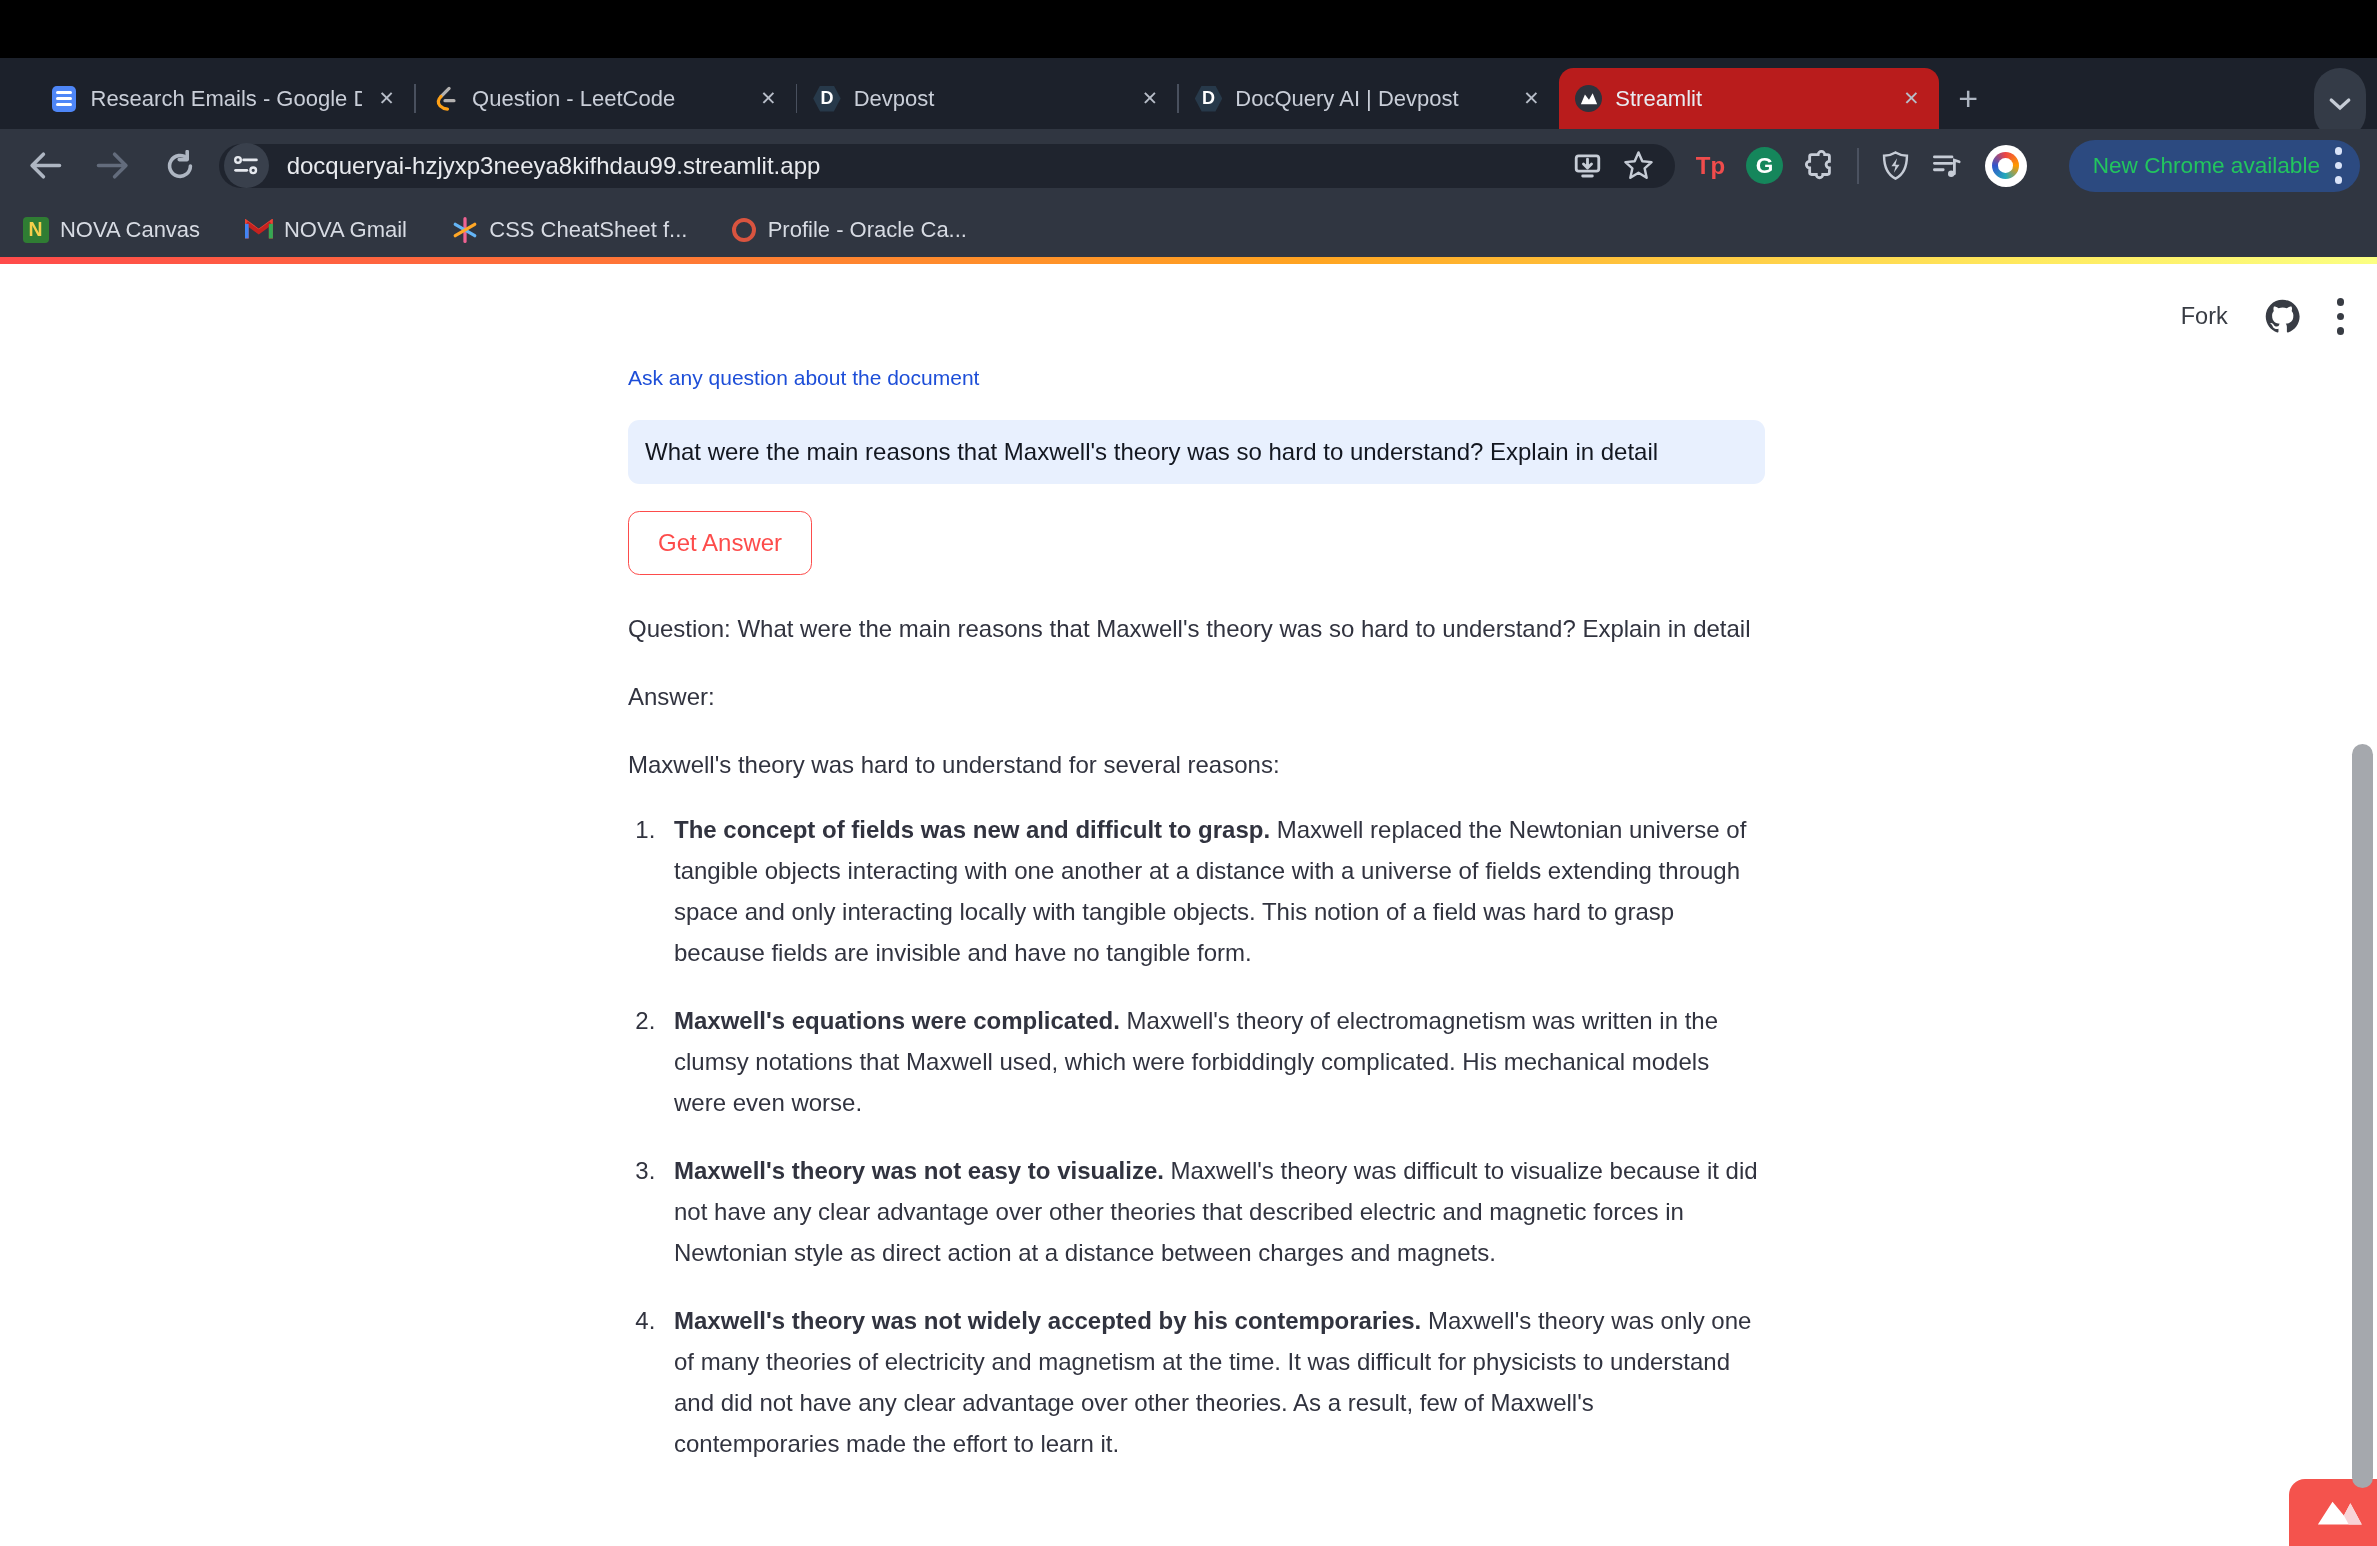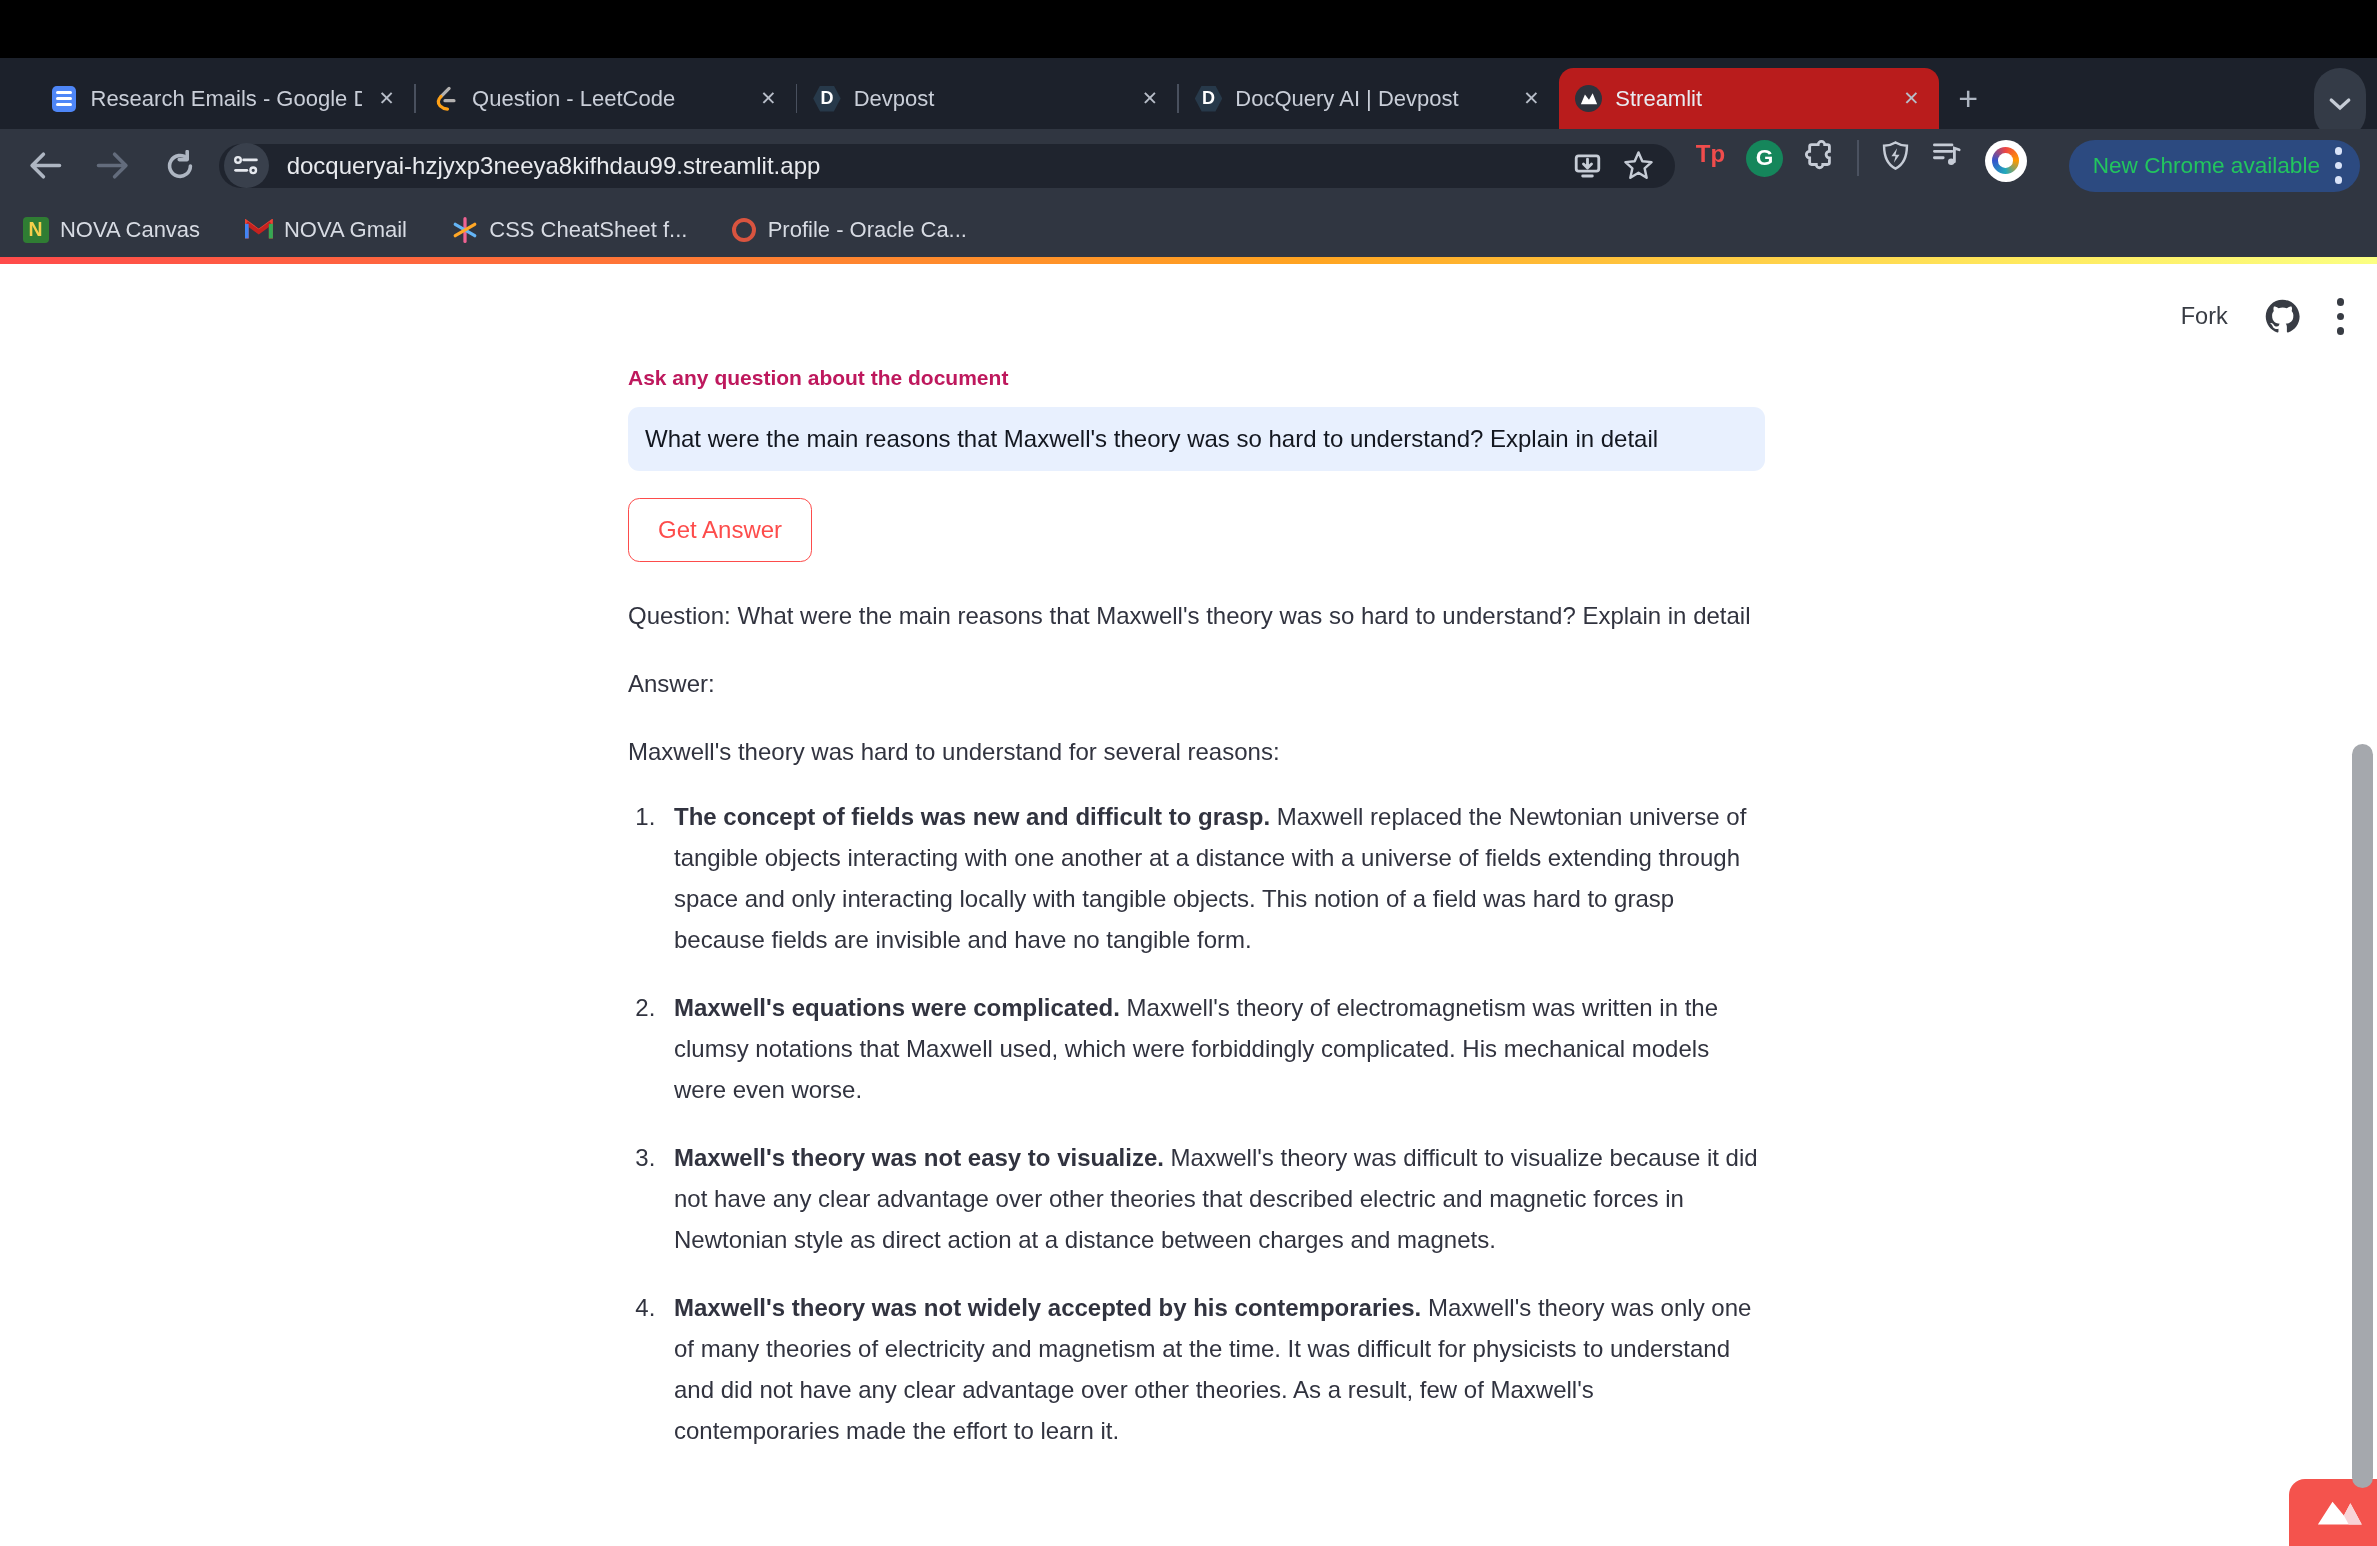--- a/index.html
+++ b/index.html
@@ -24,21 +24,21 @@
   .stream-ico{width:27.5px;height:27.5px;border-radius:50%;background:#2e333d;display:flex;align-items:center;justify-content:center;}
   .newtab{font-size:34px;color:#aeb6c2;margin:0 0 11.3px 19.4px;}
   .tabsearch{position:absolute;right:11.3px;top:68px;width:52px;height:71px;border-radius:26px;background:#343b47;
        display:flex;align-items:center;justify-content:center;}
   .toolbar{position:absolute;left:0;top:129px;width:2377px;height:73px;background:#303641;display:flex;align-items:center;}
   .navbtn{margin-left:22.6px;width:45px;height:45px;display:flex;align-items:center;justify-content:center;}
   .omnibox{margin-left:16px;width:1456px;height:44px;border-radius:27px;background:#1f242e;display:flex;align-items:center;}
   .tune-circle{width:45px;height:45px;border-radius:50%;background:#39404c;margin-left:4.9px;display:flex;align-items:center;justify-content:center;}
   .url{color:#e8eaee;font-size:24px;margin-left:18px;flex:1;white-space:nowrap;overflow:hidden;}
   .omni-icons{display:flex;align-items:center;gap:21px;margin-right:21px;}
-  .ext-area{display:flex;gap:21px;margin-left:21px;}
+  .ext-area{display:flex;align-items:center;gap:21px;margin-left:21px;}
   .tp{color:#f04c4c;font-weight:bold;font-size:24px;}
   .gram{width:37px;height:37px;border-radius:50%;background:#15865b;color:#fff;font-weight:bold;font-size:22.6px;
        display:flex;align-items:center;justify-content:center;}
   .vsep{width:1.6px;height:36px;background:#4b5260;}
   .avatar{width:42px;height:42px;border-radius:50%;background:#fff;display:flex;align-items:center;justify-content:center;}
   .avatar .ring{width:27.5px;height:27.5px;border-radius:50%;background:conic-gradient(#e44,#f90,#2ab,#35c,#e44);position:relative;}
   .avatar .ring::after{content:"";position:absolute;left:6.5px;top:6.5px;width:14.6px;height:14.6px;border-radius:50%;background:#fff;}
   .update-pill{margin-left:21px;height:52px;border-radius:27px;background:#2c4a80;color:#22c55e;font-size:22.6px;
        display:flex;align-items:center;gap:14.6px;padding:0 18px 0 24px;}
   .bookmarks{position:absolute;left:0;top:202px;width:2377px;height:55px;background:#303641;display:flex;align-items:center;gap:45px;padding-left:22.6px;box-sizing:border-box;}
@@ -47,21 +47,21 @@
   .oracle-ico{width:24px;height:24px;border-radius:50%;border:4.9px solid #d9543f;box-sizing:border-box;}
   .deco{position:absolute;left:0;top:257px;width:2377px;height:6.5px;
        background:linear-gradient(90deg,#ff4b4b 0%,#ffa421 55%,#ffe95e 85%,#fbff82 100%);}
   
   .app{position:absolute;left:12px;top:264px;width:2377px;height:1283px;background:#fff;color:#31333f;}
   .app-toolbar{position:absolute;right:45px;top:34px;display:flex;align-items:center;gap:36px;}
   .fork{font-size:23.5px;color:#383c44;}
   .dots3{display:flex;flex-direction:column;gap:7.3px;}
   .dots3 i{width:7.3px;height:7.3px;border-radius:50%;background:#383c44;}
   .main-col{position:absolute;left:616px;top:102px;width:1137px;}
-  .q-label{font-size:21px;color:#be185d;margin-bottom:17px;font-weight:bold;}
+  .q-label{font-size:21px;color:#1d4ed8;margin-bottom:30px;}
   .q-input{width:100%;height:64px;box-sizing:border-box;background:#e8f0fe;border:none;border-radius:11.3px;
        font-family:"Liberation Sans",sans-serif;font-size:24px;color:#131720;padding:0 17px;margin-bottom:27px;}
   .get-btn{height:64px;padding:0 29px;background:#fff;border:1.6px solid #fd4c4b;border-radius:11.3px;color:#fd4c4b;
        font-family:"Liberation Sans",sans-serif;font-size:24px;margin-bottom:33px;cursor:pointer;}
   .para{font-size:24px;line-height:41px;margin:0 0 27px 0;}
   .intro{margin-bottom:24px;}
   .ans-list{margin:0;}
   .ans-item{display:flex;margin-bottom:27px;font-size:24px;line-height:41px;}
   .ans-item .num{flex:0 0 46px;padding-left:7.3px;box-sizing:border-box;}
   .ans-item .body{flex:1;}

